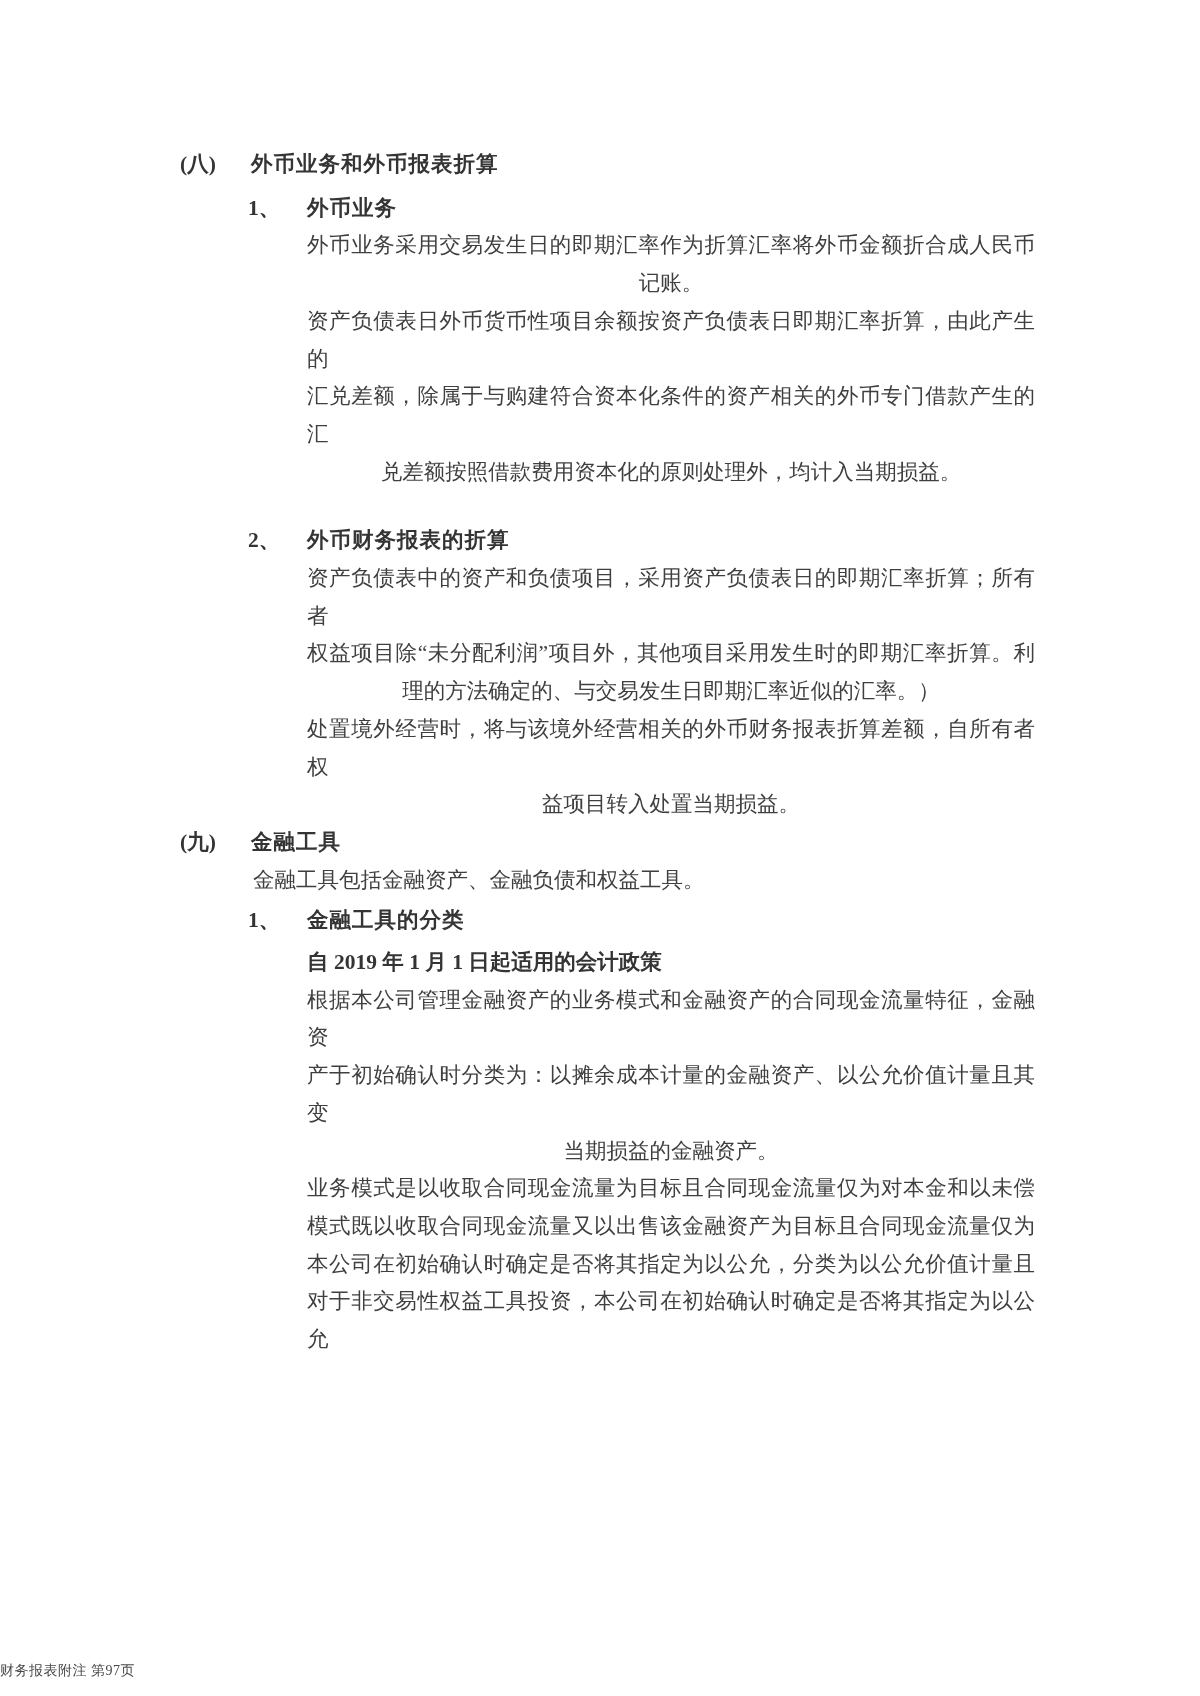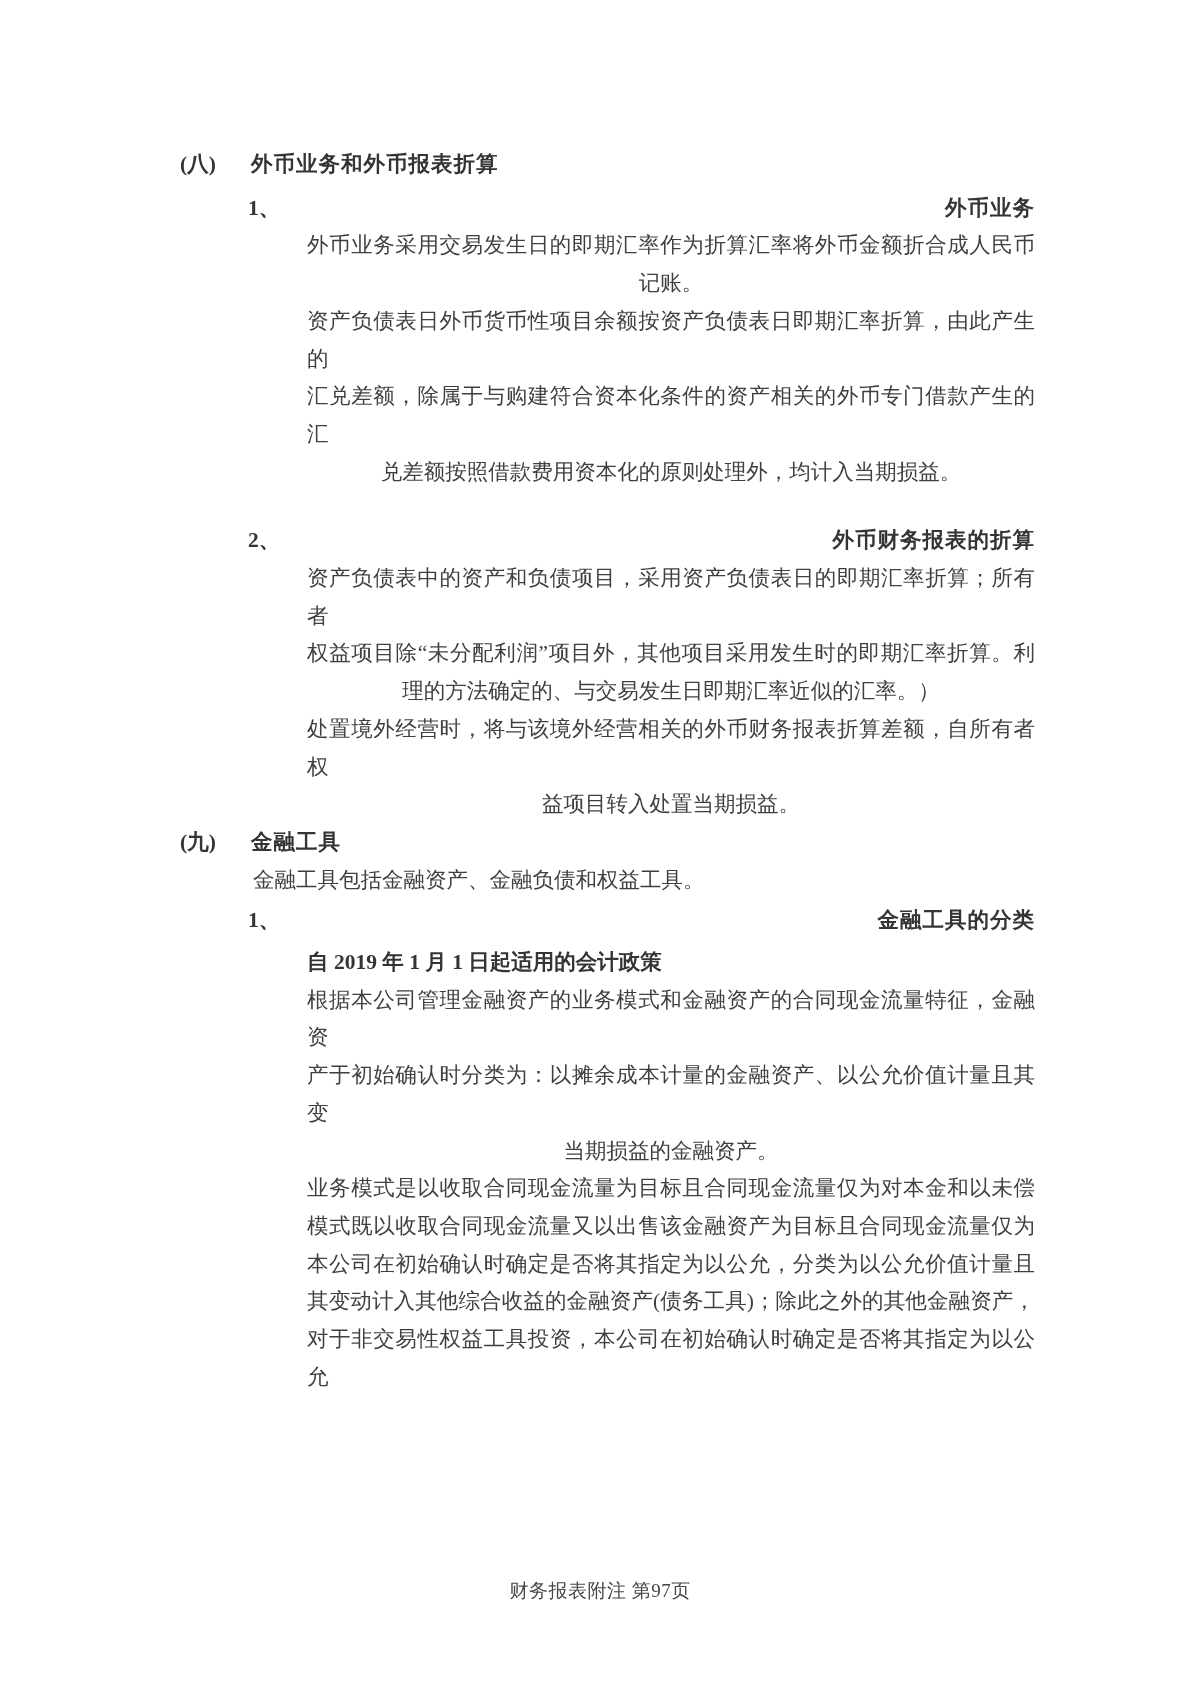--- a/index.html
+++ b/index.html
@@ -20,33 +20,33 @@
     left:180px; top:146px;
     width:855px;
     font-size:21.5px;
     line-height:37.7px;
   }
   .h1row { display:flex; font-weight:bold; color:#343434; }
   .h1row .h1label { width:71px; flex:0 0 71px; }
   .h1row .h1title { flex:1; letter-spacing:1px; }
   .h2row { display:flex; font-weight:bold; color:#343434; margin-left:68px; }
   .h2row .h2num { width:59px; flex:0 0 59px; }
-  .h2row .h2title { flex:1; letter-spacing:1px;text-align:right; }
+  .h2row .h2title { flex:1; letter-spacing:1px; }
   .intro { margin-left:73px; }
   .body-line { margin-left:127px; width:728px; }
   .fill { text-align:justify; text-align-last:justify; }
   .end  { text-align:center; }
   .policy { margin-left:127px; width:728px; font-weight:bold; color:#343434; margin-top:4px; }
   .mt-sub1 { margin-top:6px; }
   .mt-sub2 { margin-top:31px; }
   .mt-sub3 { margin-top:3px; }
   .footer {
-    position:absolute; left:0; right:0; top:1578px;
-    text-align:center;
-    font-size:19px;
+    position:absolute; left:0; right:0; top:1662px;
+    text-align:left;
+    font-size:14px;
     color:#474747;
     letter-spacing:0.5px;
   }
 </style>
 </head>
 <body>
 
 <div class="page">
   <div class="content">
 
@@ -93,20 +93,19 @@
 
     <div class="policy">自 2019 年 1 月 1 日起适用的会计政策</div>
 
     <div class="body-line fill">根据本公司管理金融资产的业务模式和金融资产的合同现金流量特征，金融资</div>
     <div class="body-line fill">产于初始确认时分类为：以摊余成本计量的金融资产、以公允价值计量且其变</div>
     <div class="body-line end">当期损益的金融资产。</div>
 
     <div class="body-line fill">业务模式是以收取合同现金流量为目标且合同现金流量仅为对本金和以未偿</div>
     <div class="body-line fill">模式既以收取合同现金流量又以出售该金融资产为目标且合同现金流量仅为</div>
     <div class="body-line fill">本公司在初始确认时确定是否将其指定为以公允，分类为以公允价值计量且</div>
-    <div class="body-line fill">其变动计入其他综合收益的金融资产(债务工具)；除此之外的其他金融资产，</div>
 
     <div class="body-line fill">对于非交易性权益工具投资，本公司在初始确认时确定是否将其指定为以公允</div>
 
   </div>
 
   <div class="footer">财务报表附注 第97页</div>
 </div>
 
 </body></html>

